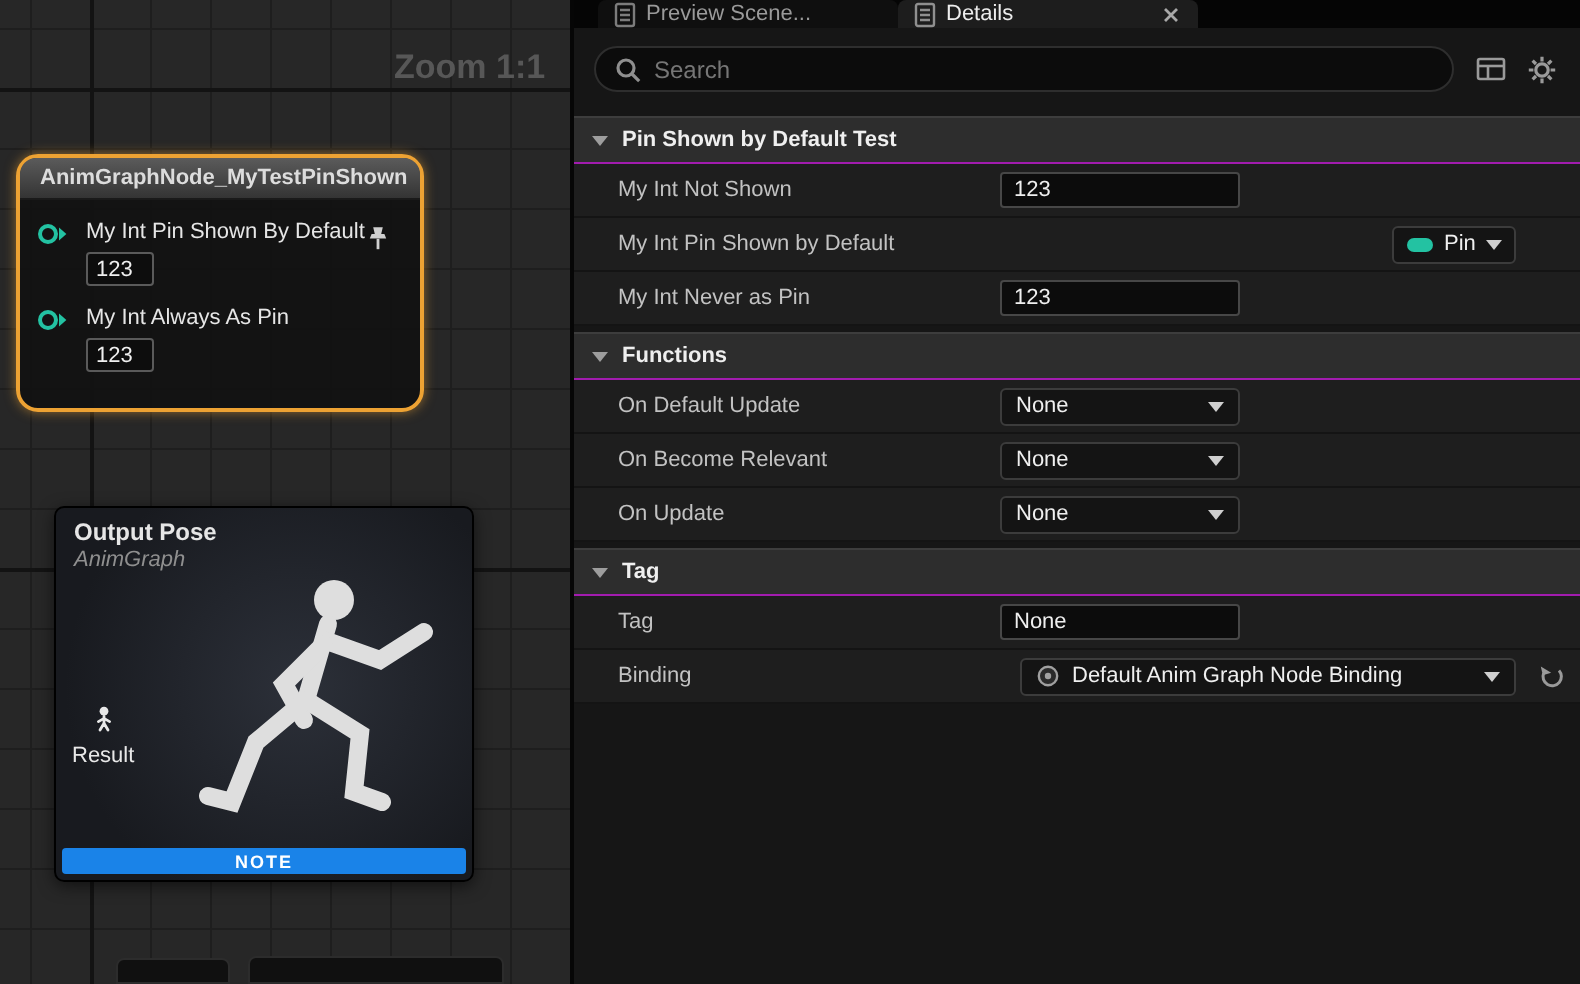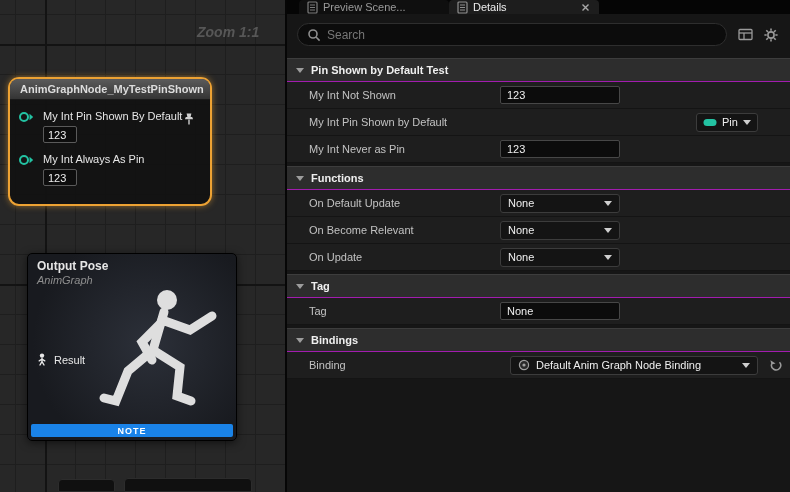--- a/index.html
+++ b/index.html
@@ -12,21 +12,21 @@
     position:absolute; left:0; top:0; width:285px; height:492px;
     background-color:#272727;
     background-image:
       linear-gradient(to right, #131313 2px, transparent 2px),
       linear-gradient(to bottom, #131313 2px, transparent 2px),
       linear-gradient(to right, #1e1e1e 1px, transparent 1px),
       linear-gradient(to bottom, #1e1e1e 1px, transparent 1px);
     background-size: 240px 240px, 240px 240px, 30px 30px, 30px 30px;
     background-position: 45px 44px, 45px 44px, 15px 14px, 15px 14px;
   }
-  .zoom-label { position:absolute; left:197px; top:24px; font-size:14px; font-weight:bold; color:#575757;font-style:italic; }
+  .zoom-label { position:absolute; left:197px; top:24px; font-size:17px; font-weight:bold; color:#575757; }
 
   
   .node1 {
     position:absolute; left:8px; top:77px; width:204px;
     background:rgba(18,18,18,0.95);
     border:2px solid #eda233; border-radius:11px;
     box-shadow:0 0 6px rgba(237,162,51,0.55);
   }
   .node1-header {
     height:21px; border-radius:8px 8px 0 0; padding:0 10px;
@@ -50,21 +50,21 @@
   .node2 {
     position:absolute; left:27px; top:253px; width:210px; height:188px;
     background:radial-gradient(circle at 58% 48%, #2c3039 0%, #181a1f 75%);
     border:1px solid #000; border-radius:5px; overflow:hidden;
     box-shadow:0 2px 8px rgba(0,0,0,0.55);
   }
   .node2-header { position:relative; z-index:2; padding:5px 9px 0 9px; }
   .node2-title { display:block; color:#e6e6e6; font-size:12px; font-weight:bold; }
   .node2-sub   { display:block; color:#8f8f8f; font-size:11px; font-style:italic; margin-top:1px; }
   .mannequin { position:absolute; left:0; top:0; z-index:1; }
-  .result-pin { position:absolute; z-index:2; left:8px; top:99px; display:flex; align-items:flex-end; gap:6px; }
+  .result-pin { position:absolute; z-index:2; left:8px; top:99px; display:flex; align-items:center; gap:6px;flex-direction:column; }
   .result-label { color:#e8e8e8; font-size:11px; }
   .note-bar {
     position:absolute; z-index:2; left:3px; right:3px; bottom:3px; height:13px;
     background:#1a83e8; border-radius:2px; display:flex; align-items:center; justify-content:center;
   }
   .note-text { color:#fff; font-size:9px; font-weight:bold; letter-spacing:1px; }
 
   .partial-node-a { position:absolute; left:58px; top:479px; width:57px; height:13px;
     background:#101010; border:1px solid #2c2c2c; border-radius:4px 4px 0 0; }
   .partial-node-b { position:absolute; left:124px; top:478px; width:128px; height:14px;
@@ -317,24 +317,20 @@
       <span class="tri-down"></span>
       <span>Tag</span>
     </div>
     <div class="prop-row">
       <span class="prop-label">Tag</span>
       <span class="val">
         <input class="text-input" value="None" style="">
       </span>
     </div>
 
-    <div class="section-header">
-      <span class="tri-down"></span>
-      <span>Bindings</span>
-    </div>
     <div class="prop-row">
       <span class="prop-label">Binding</span>
       <span class="val">
         <span class="binding-dropdown">
           <svg width="12" height="12" viewBox="0 0 12 12">
             <circle cx="6" cy="6" r="4.6" fill="#2a2a2a" stroke="#a0a0a0" stroke-width="1.2"></circle>
             <circle cx="6" cy="6" r="1.6" fill="#a0a0a0"></circle>
           </svg>
           <span>Default Anim Graph Node Binding</span>
           <span class="chev"></span>

